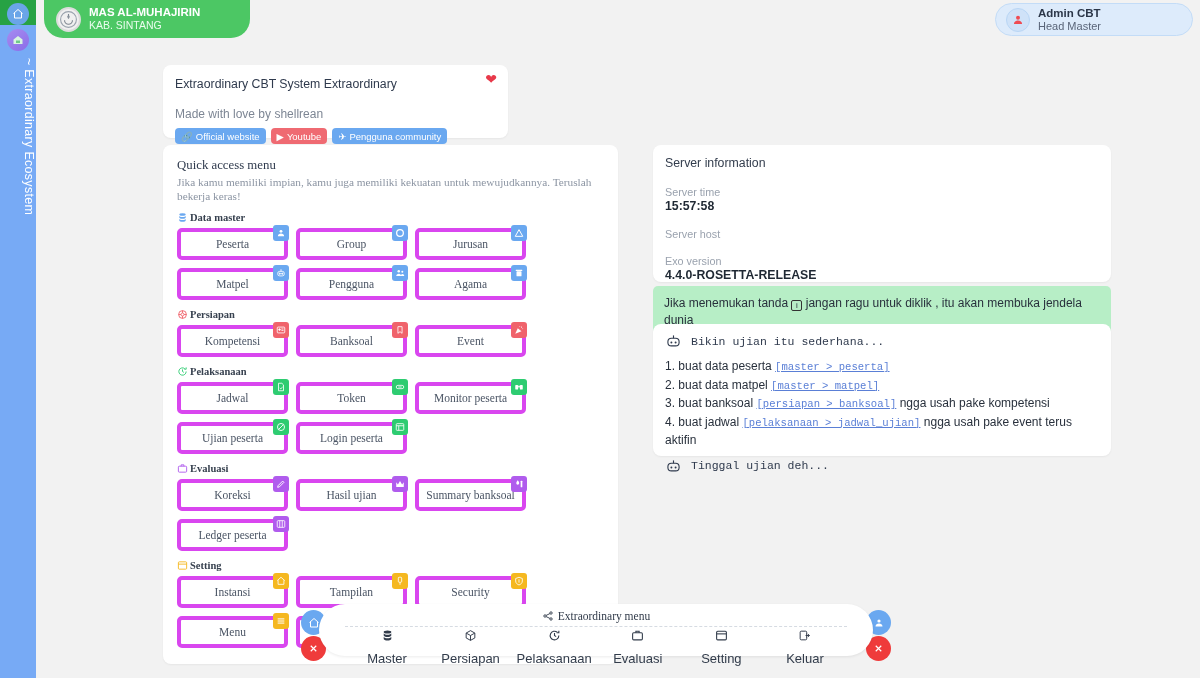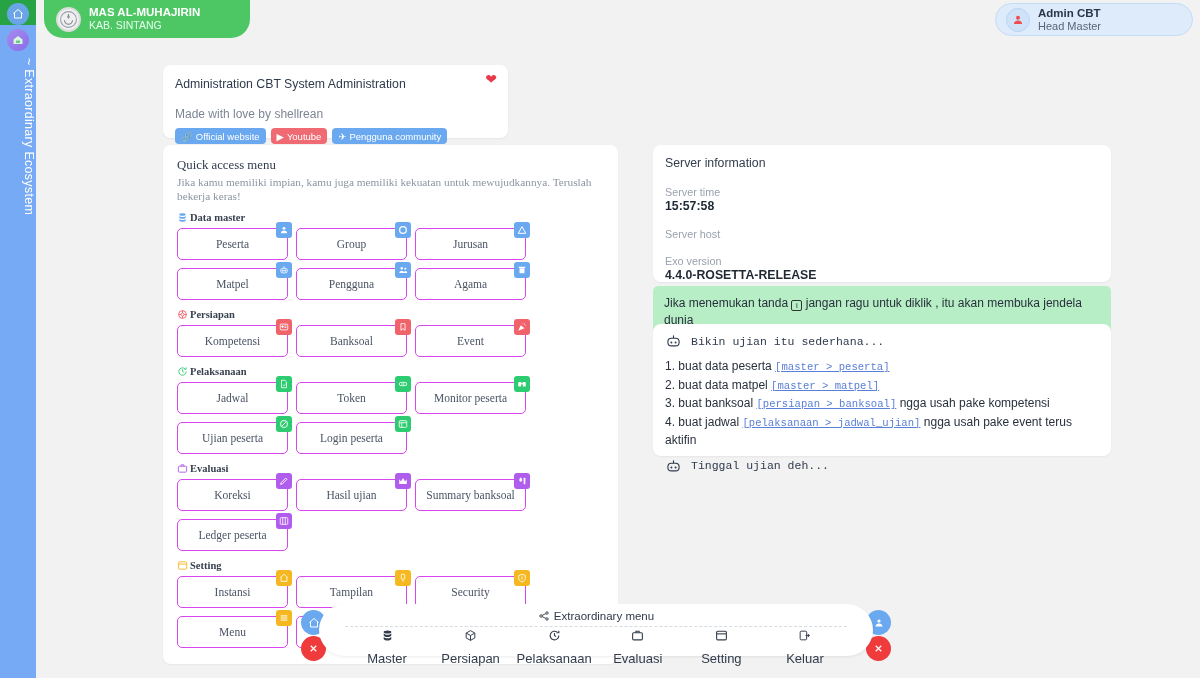--- a/index.html
+++ b/index.html
@@ -115,21 +115,21 @@
     display: flex; align-items: center; gap: 2px;
     font-size: 10.5px; color: #37414f; font-weight: bold;
     margin-top: 9px; margin-bottom: 5px;
   }
   .sec-head .ic { width: 11px; height: 11px; display: inline-block; }
 
   .btn-grid { display: flex; flex-wrap: wrap; gap: 8px; }
   .qa-btn {
     position: relative;
     width: 111px; height: 32px;
-    border: 1px solid #d946ef; border-radius: 5px;
+    border: 4px solid #d946ef; border-radius: 5px;
     background: #fff;
     display: flex; align-items: center; justify-content: center;
     font-size: 11.5px; color: #4a5464;
     cursor: pointer;
   }
   .qa-btn .badge {
     position: absolute; right: -5px; top: -7px;
     width: 16px; height: 16px; border-radius: 3px;
     display: flex; align-items: center; justify-content: center;
     color: #fff; font-size: 9px;
@@ -197,20 +197,21 @@
     position: absolute; left: 18px; top: 0;
     width: 554px; height: 52px;
     background: #fff; border-radius: 26px;
     box-shadow: 0 1px 3px rgba(0,0,0,.08);
     padding: 5px 22px 0 22px;
   }
   .bb-title {
     text-align: right; font-size: 11.5px; color: #303a49;
     display: flex; align-items: center; justify-content: center; gap: 4px;
     line-height: 14px;
+    font-family: Liberation Serif, serif;
   }
   .bb-divider { border-top: 1px dashed #d6dbe2; margin: 3px 4px 2px 4px; }
   .bb-items { display: flex; justify-content: space-between; padding: 0 6px; }
   .bb-item {
     display: flex; flex-direction: column; align-items: center; gap: 7px;
     font-size: 13px; color: #323c4b; cursor: pointer; width: 80px;
   }
   .bb-ic { font-size: 11px; line-height: 12px; color: #323c4b; }
 
   .fab {
@@ -274,21 +275,21 @@
           </svg>
       </div>
       <div>
         <div class="user-name">Admin CBT</div>
         <div class="user-role">Head Master</div>
       </div>
     </div>
 
     <div class="banner">
       <div class="banner-heart">❤</div>
-      <div class="banner-title">Administration CBT System Administration</div>
+      <div class="banner-title">Extraordinary CBT System Extraordinary</div>
       <div class="banner-sub">Made with love by shellrean</div>
       <div class="chips">
         <div class="chip blue">
           <span>🔗</span>
           <span>Official website</span>
         </div>
         <div class="chip red">
           <span>▶</span>
           <span>Youtube</span>
         </div>

